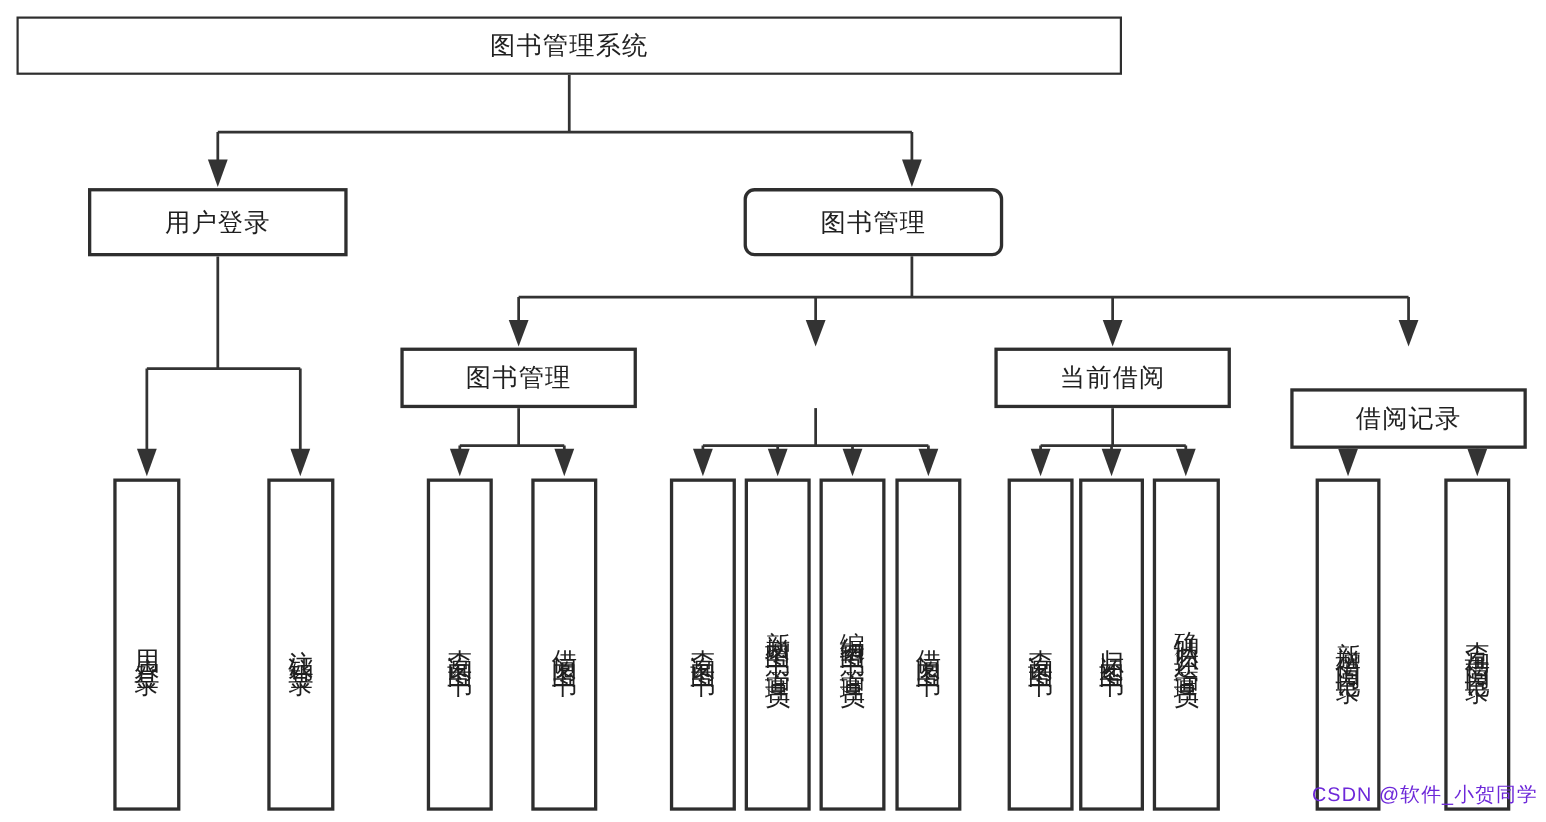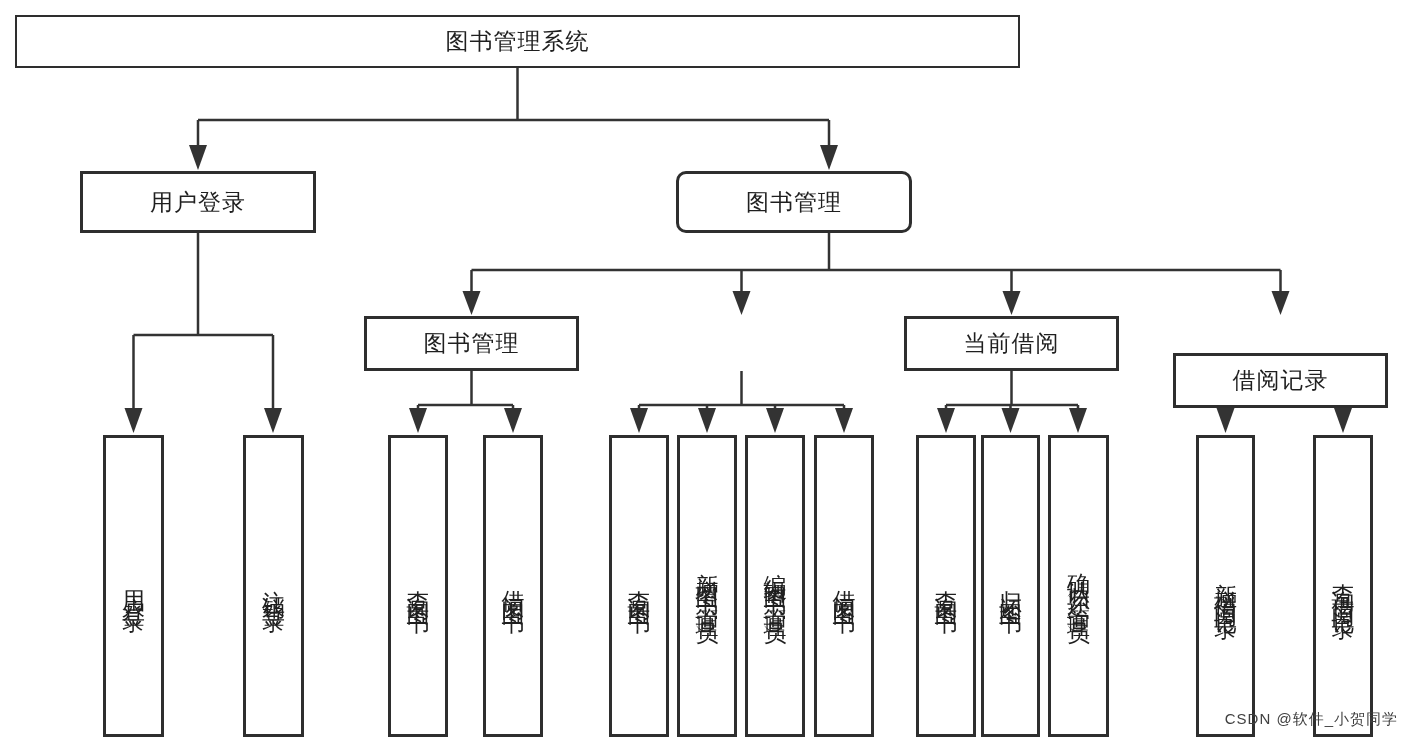--- a/index.html
+++ b/index.html
@@ -31,22 +31,22 @@
     letter-spacing: 7px;
     line-height: 1;
     font-size: 23px;
     color: #1f1f1f;
     white-space: nowrap;
   }
   #watermark {
     position: absolute;
     right: 7px;
     top: 710px;
-    font-size: 15px;
-    color: #404040;
+    font-size: 18px;
+    color: #6d28d9;
     letter-spacing: 1px;
   }
 </style>
 </head>
 <body>
 
 <div id="stage">
 
   <svg id="wires" viewBox="0 0 1405 747" xmlns="http://www.w3.org/2000/svg">
     <g stroke="#333333" stroke-width="2.5" fill="none">

